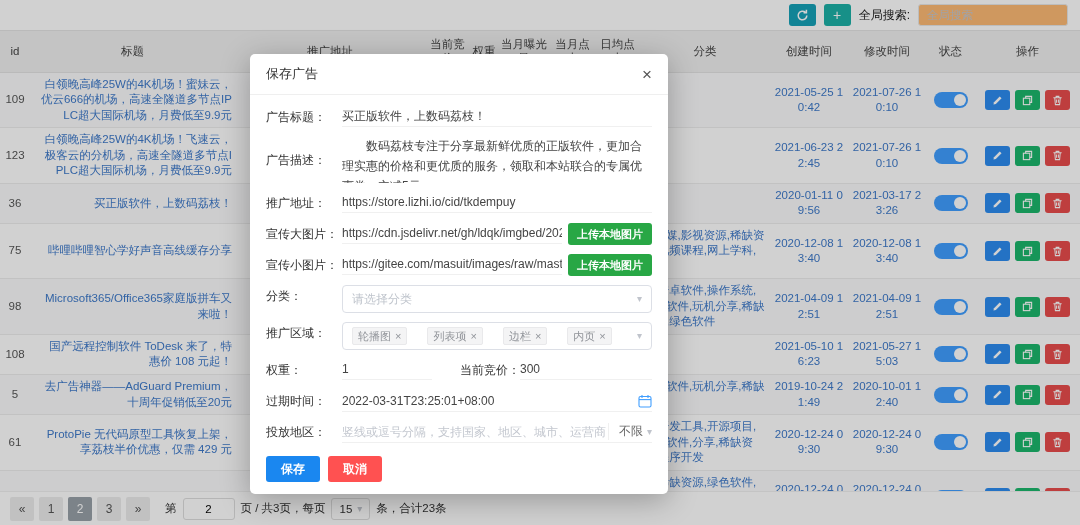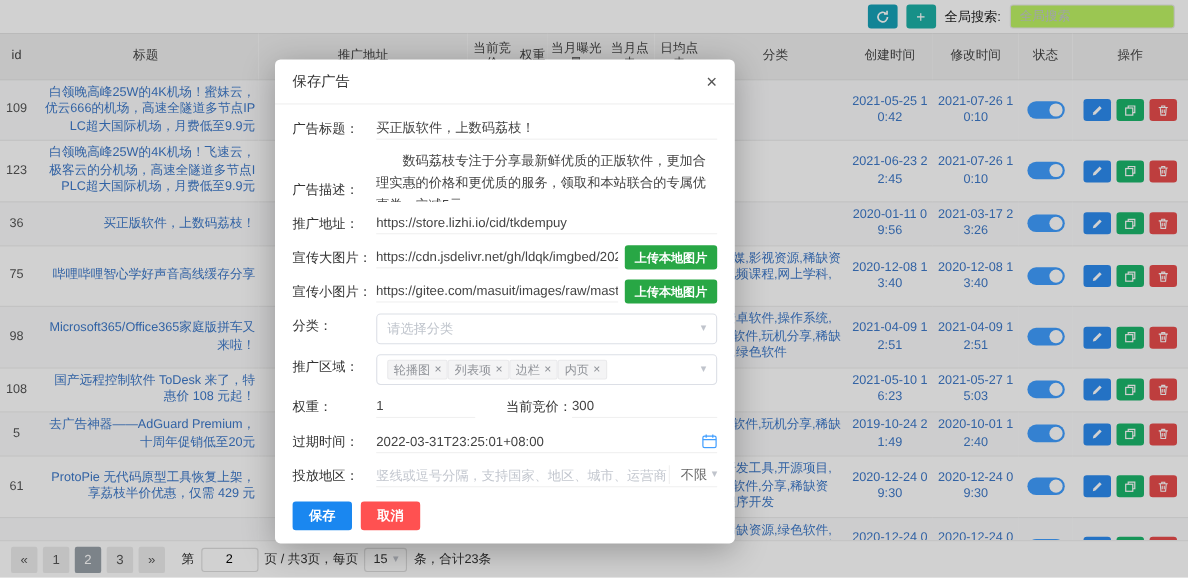--- a/index.html
+++ b/index.html
@@ -5,21 +5,21 @@
   *{box-sizing:border-box;margin:0;padding:0}
   html,body{width:1080px;height:525px;overflow:hidden}
   body{font-family:"Liberation Sans","DejaVu Sans",sans-serif;font-size:11.5px;color:#333;background:#fff;position:relative}
 
   
   .topbar{height:30px;display:flex;align-items:center;justify-content:flex-end;gap:8px;padding:0 12px;background:#fff}
   .icon-btn{width:27px;height:22px;border:none;border-radius:3px;color:#fff;font-size:14px;display:flex;align-items:center;justify-content:center;cursor:pointer}
   .icon-btn.refresh{background:#17a2b8}
   .icon-btn.add{background:#1db0a7}
   .search-label{font-weight:400;font-size:12px;color:#222}
-  .search-input{width:150px;height:22px;border:1px solid #e7e7e7;background:#bef264;border-radius:3px;padding:0 8px;font:inherit;color:#333;outline:none}
+  .search-input{width:150px;height:22px;border:1px solid #e7e7e7;background:#fdba74;border-radius:3px;padding:0 8px;font:inherit;color:#333;outline:none}
   input::placeholder,textarea::placeholder{color:#c3c7cf}
 
   
   .table-wrap{height:461px;overflow:hidden}
   table{width:100%;border-collapse:collapse;table-layout:fixed}
   thead th{background:#f0f0f0;color:#444;font-weight:400;padding:6px 2px;border-top:1px solid #e3e3e3;border-bottom:1px solid #e3e3e3;line-height:1.25;text-align:center;overflow:hidden}
   tbody td{border-bottom:1px solid #ededed;padding:4px 3px;text-align:center;vertical-align:middle;line-height:1.35;color:#333;word-break:break-all;overflow:hidden}
   tbody tr:nth-child(odd){background:#fafbfc}
   .c-id{color:#555}
   .c-title{text-align:right;padding-left:8px}
@@ -43,29 +43,29 @@
   .size-select{height:22px;border:1px solid #ddd;border-radius:3px;display:inline-flex;align-items:center;gap:5px;padding:0 7px;color:#333;cursor:pointer}
   .caret{color:#c0c4cc;font-size:10px;line-height:1}
 
   
   .overlay{position:absolute;inset:0;background:rgba(0,0,0,.18);z-index:10}
   .modal{position:absolute;left:250px;top:54px;width:418px;background:#fff;border-radius:5px;box-shadow:0 6px 30px rgba(0,0,0,.28);z-index:20;padding-bottom:12px;font-size:12px}
   .modal-header{display:flex;align-items:center;justify-content:space-between;padding:11px 16px;border-bottom:1px solid #efefef;font-size:13px;color:#333}
   .modal-close{border:none;background:none;font-size:17px;color:#555;cursor:pointer;line-height:1}
   .modal-body{padding:2px 16px 0}
   .frow{display:flex;align-items:flex-start;margin-top:9px}
-  .frow.top{align-items:flex-end}
+  .frow.top{align-items:center}
   .frow label{width:76px;flex-shrink:0;color:#333;line-height:22px}
   .u-input{flex:1;border:none;border-bottom:1px solid #f0f0f0;height:21px;font:inherit;color:#444;outline:none;background:transparent;min-width:0}
   .u-textarea{flex:1;border:none;height:46px;resize:none;font:inherit;color:#444;line-height:1.65;text-indent:2em;outline:none;background:transparent}
   .upload-btn{margin-left:6px;background:#28a745;color:#fff;border:none;border-radius:3px;height:22px;padding:0 9px;font-size:11px;cursor:pointer;white-space:nowrap;font-weight:700}
   .select-box{flex:1;height:28px;border:1px solid #dcdfe6;border-radius:4px;display:flex;align-items:center;padding:0 9px;color:#bfc4cc;cursor:pointer}
   .select-box .caret,.region-box .caret{margin-left:auto}
   .region-box{flex:1;min-height:28px;border:1px solid #dcdfe6;border-radius:4px;display:flex;align-items:center;padding:3px 9px;cursor:pointer}
-  .tags{display:flex;gap:0;flex-wrap:wrap}
+  .tags{display:flex;gap:20px;flex-wrap:wrap}
   .tag{display:inline-flex;align-items:center;gap:4px;background:#f4f4f5;border:1px solid #e9e9eb;color:#909399;border-radius:2px;height:18px;padding:0 5px;font-size:11px}
   .tag-x{cursor:pointer;color:#909399}
   .inline-label{width:auto !important;margin-left:28px}
   .w-small{flex:0 0 90px}
   .underline-wrap{flex:1;display:flex;align-items:center;border-bottom:1px solid #f0f0f0;min-width:0}
   .underline-wrap .bare{flex:1;border:none;outline:none;font:inherit;color:#444;height:21px;background:transparent;min-width:0}
   .cal-icon{flex-shrink:0;cursor:pointer;display:flex;align-items:center}
   .unlimited{display:flex;align-items:center;gap:4px;color:#666;padding-left:10px;cursor:pointer;flex-shrink:0;border-left:1px solid #f0f0f0}
   .btn-row{display:flex;gap:8px;margin-top:13px}
   .btn{border:none;border-radius:3px;color:#fff;height:26px;padding:0 15px;font:inherit;font-weight:700;cursor:pointer}

